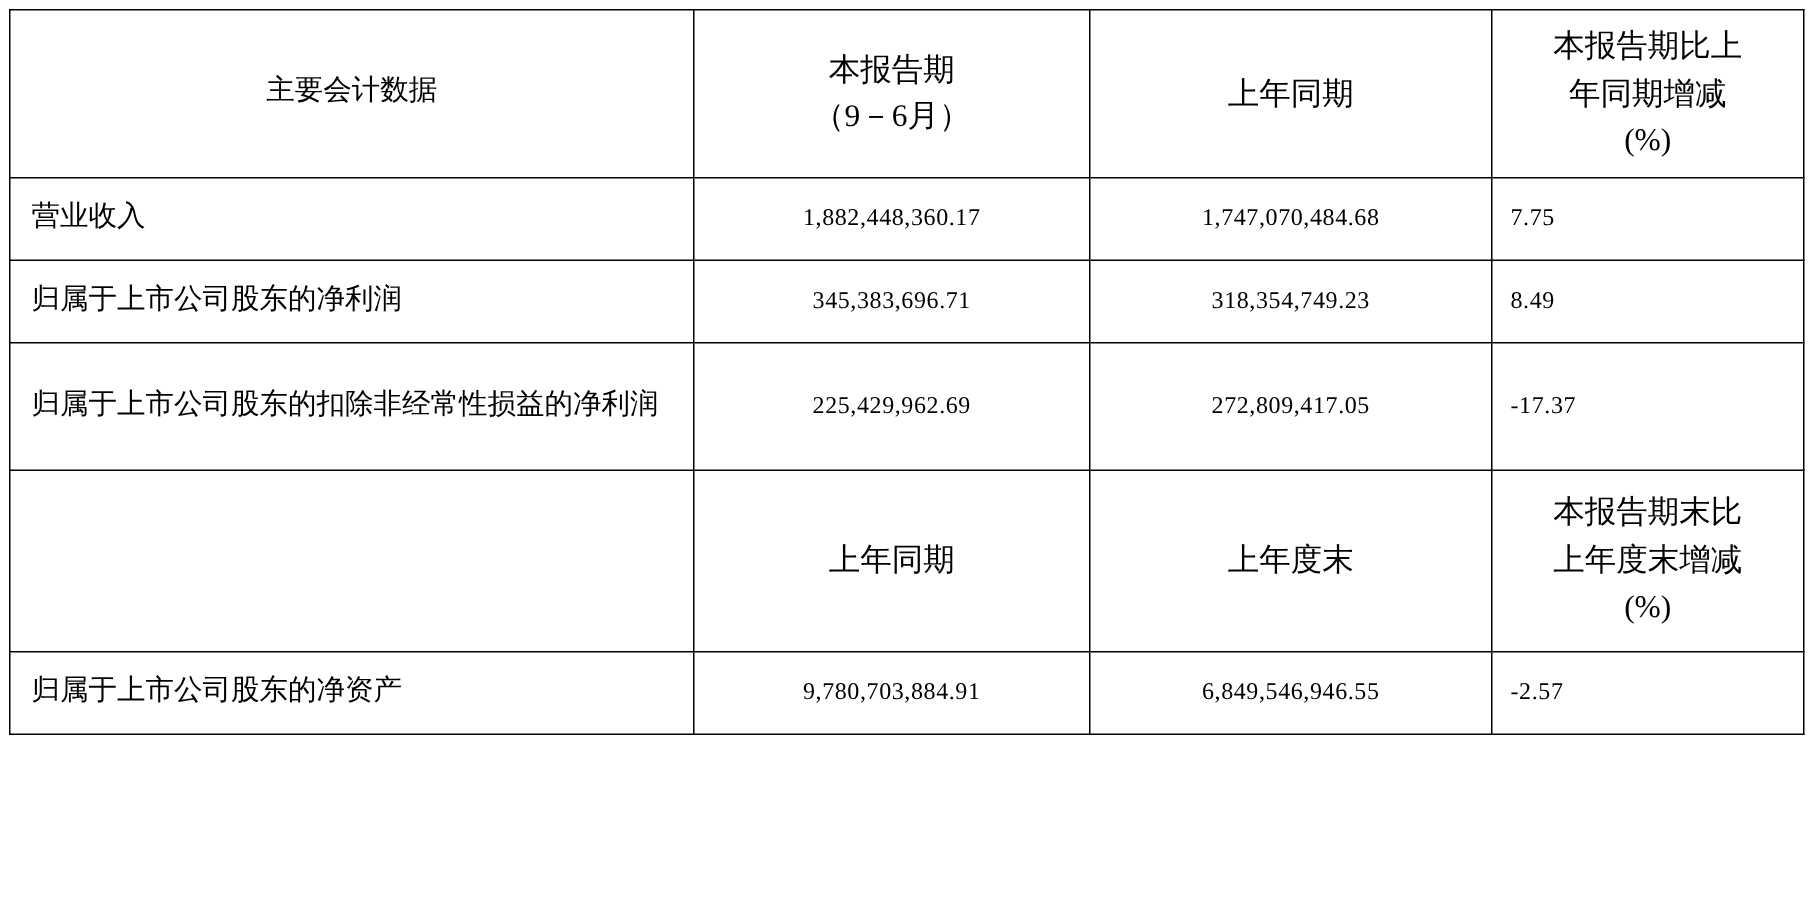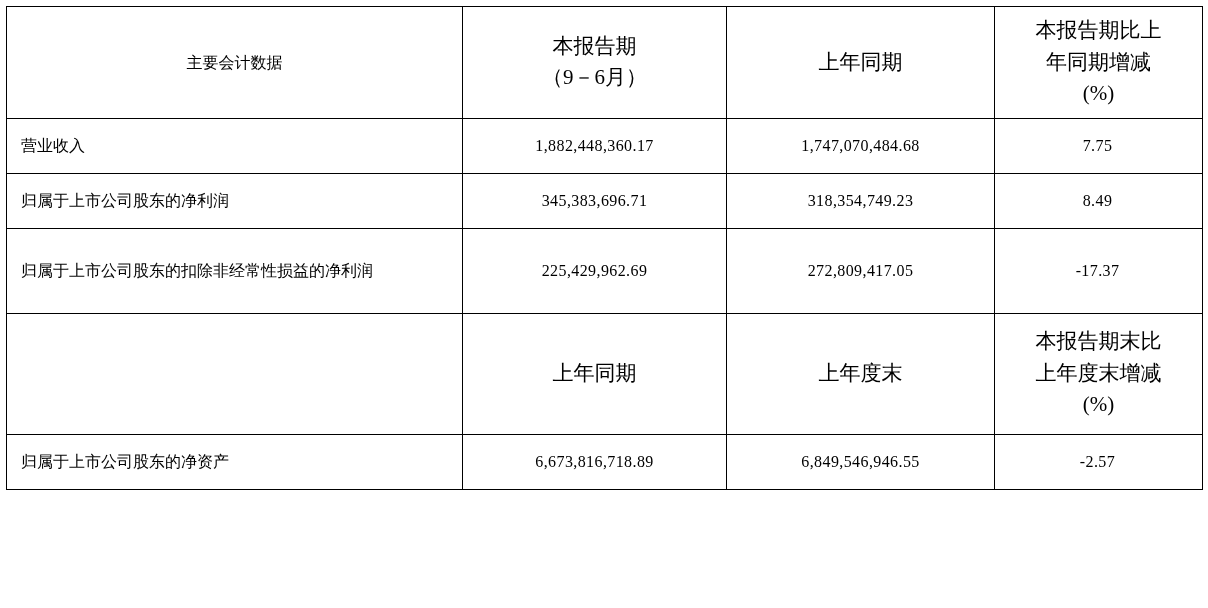--- a/index.html
+++ b/index.html
@@ -32,37 +32,38 @@
     padding: 0;
     vertical-align: middle;
   }
   .col-label   { width: 456px; }
   .col-cur     { width: 264px; }
   .col-prev    { width: 268px; }
   .col-delta   { width: 208px; }
 
   .cell-label {
     padding: 6px 10px 6px 14px;
-    font-size: 16px;
+    font-size: 19px;
     line-height: 1.45;
     text-align: left;
+    font-family: Liberation Mono, monospace;
   }
   .cell-label.center {
     text-align: center;
     padding-left: 10px;
   }
   .cell-num {
     padding: 6px 12px;
     font-size: 16px;
     line-height: 1.45;
     text-align: center;
     letter-spacing: 0.4px;
   }
   .cell-num.right {
-    text-align: center;
+    text-align: left;
     padding-right: 14px;
   }
   .cell-head {
     padding: 8px 10px;
     font-size: 21px;
     line-height: 1.5;
     text-align: center;
   }
   .cell-head .sub {
     display: block;
@@ -170,21 +171,21 @@
             <span class="sub">(%)</span>
           </div>
         </td>
       </tr>
 
       <tr class="row-norm">
         <td>
           <div class="cell-label">归属于上市公司股东的净资产</div>
         </td>
         <td>
-          <div class="cell-num">6,673,816,718.89</div>
+          <div class="cell-num">9,780,703,884.91</div>
         </td>
         <td>
           <div class="cell-num">6,849,546,946.55</div>
         </td>
         <td>
           <div class="cell-num right">-2.57</div>
         </td>
       </tr>
 
     </tbody>

